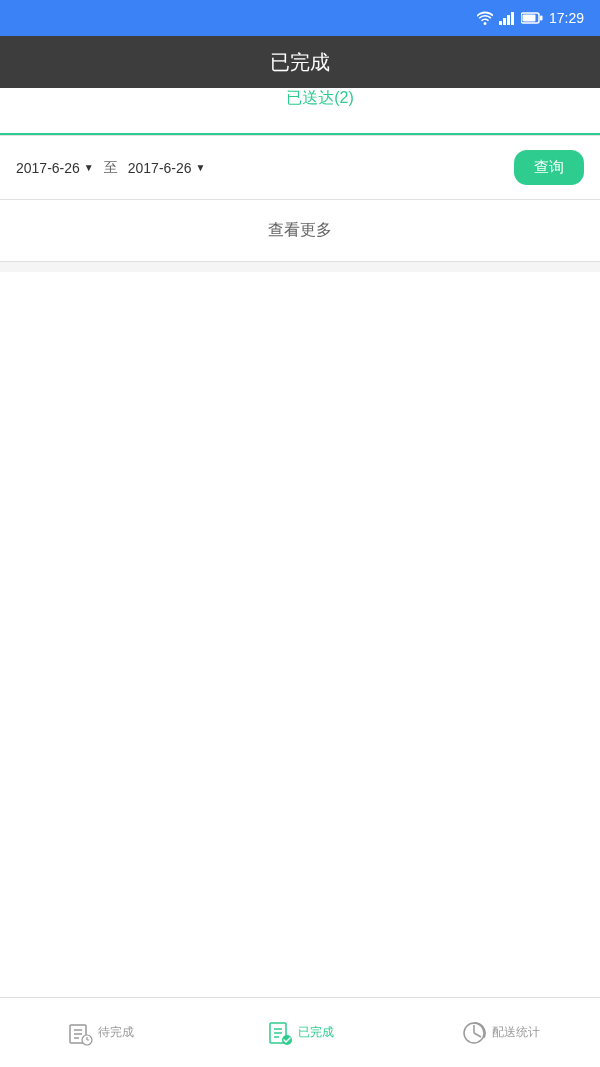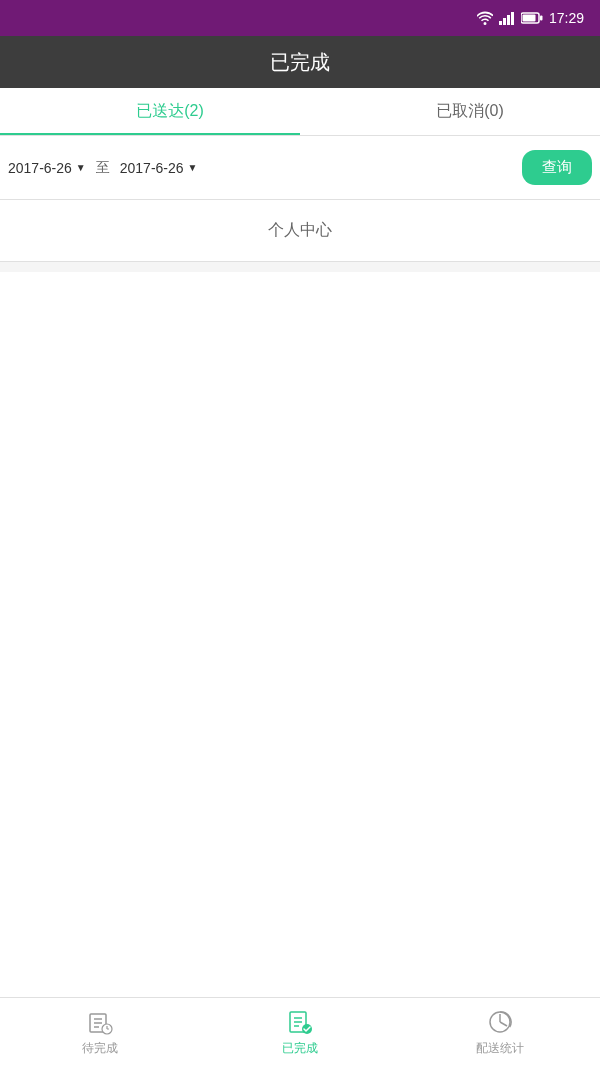--- a/index.html
+++ b/index.html
@@ -9,21 +9,21 @@
       height: 1067px;
       font-family: -apple-system, 'PingFang SC', 'Microsoft YaHei', sans-serif;
       background: #f5f5f5;
       overflow: hidden;
       display: flex;
       flex-direction: column;
     }
 
     
     .status-bar {
-      background: #701a75;
+      background: #3b82f6;
       height: 36px;
       display: flex;
       align-items: center;
       justify-content: flex-end;
       padding: 0 16px;
       gap: 8px;
       flex-shrink: 0;
     }
     .status-bar-icons {
       display: flex;
@@ -55,21 +55,20 @@
     .tabs {
       background: white;
       display: flex;
       height: 48px;
       flex-shrink: 0;
       border-bottom: 1px solid #e0e0e0;
     }
     .tab {
       flex: 1;
       display: flex;
-      align-items: center;
       justify-content: center;
       font-size: 16px;
       cursor: pointer;
       position: relative;
       color: #666;
       padding-left: 40px;
     }
     .tab.active {
       color: #2ecc8f;
     }
@@ -79,21 +78,21 @@
       bottom: 0;
       left: 0;
       right: 0;
       height: 2px;
       background: #2ecc8f;
     }
 
     
     .filter-bar {
       background: white;
-      padding: 14px 8px;
+      padding: 14px 16px;
       display: flex;
       align-items: center;
       gap: 10px;
       flex-shrink: 0;
       border-bottom: 1px solid #e0e0e0;
     }
     .date-picker {
       display: flex;
       align-items: center;
       gap: 4px;
@@ -155,21 +154,21 @@
     .bottom-nav {
       background: white;
       height: 70px;
       display: flex;
       border-top: 1px solid #e0e0e0;
       flex-shrink: 0;
     }
     .nav-item {
       flex: 1;
       display: flex;
-      flex-direction: column;
+      flex-direction: row;
       align-items: center;
       justify-content: center;
       gap: 4px;
       cursor: pointer;
       color: #999;
       font-size: 12px;
     }
     .nav-item.active {
       color: #2ecc8f;
     }
@@ -210,41 +209,38 @@
 </div>
 
 <div class="header">
   <span class="header-title">已完成</span>
 </div>
 
 <div class="tabs">
   <div class="tab active">
     <span>已送达(2)</span>
   </div>
-  <div class="tab">
-    <span>已取消(0)</span>
-  </div>
 </div>
 
 <div class="filter-bar">
   <div class="date-picker">
     <span>2017-6-26</span>
     <span class="arrow">▼</span>
   </div>
   <span class="separator">至</span>
   <div class="date-picker">
     <span>2017-6-26</span>
     <span class="arrow">▼</span>
   </div>
   <button class="query-btn">查询</button>
 </div>
 
 <div class="content">
   <div class="view-more-banner">
-    <span class="view-more-text">个人中心</span>
+    <span class="view-more-text">查看更多</span>
   </div>
   <div class="empty-area"></div>
 </div>
 
 <div class="bottom-nav">
 
   <div class="nav-item">
     <svg class="svg-icon" viewBox="0 0 28 28" fill="none">
       <rect x="4" y="6" width="16" height="18" rx="1" stroke="#999" stroke-width="1.5"></rect>
       <line x1="8" y1="11" x2="16" y2="11" stroke="#999" stroke-width="1.5"></line>

